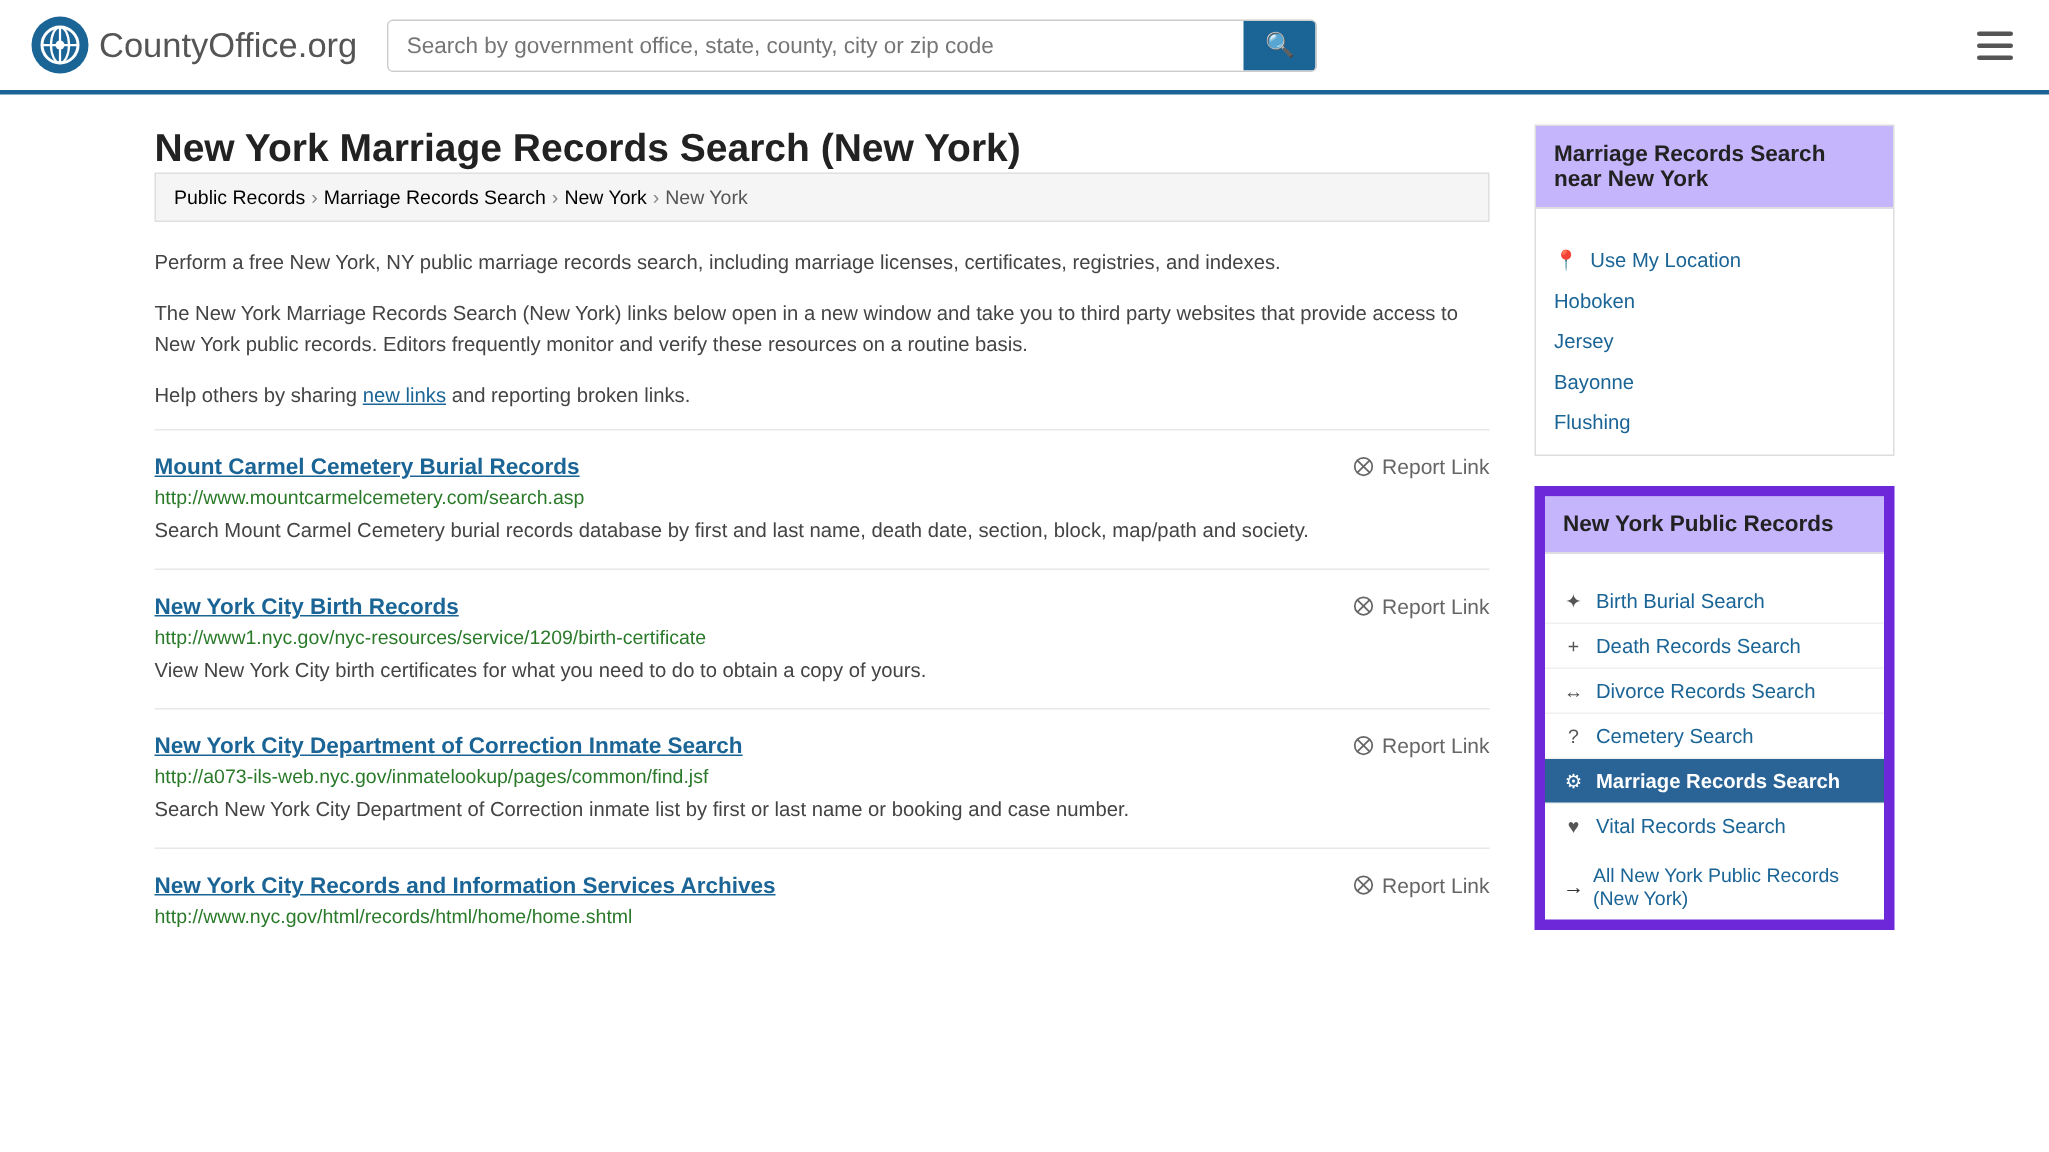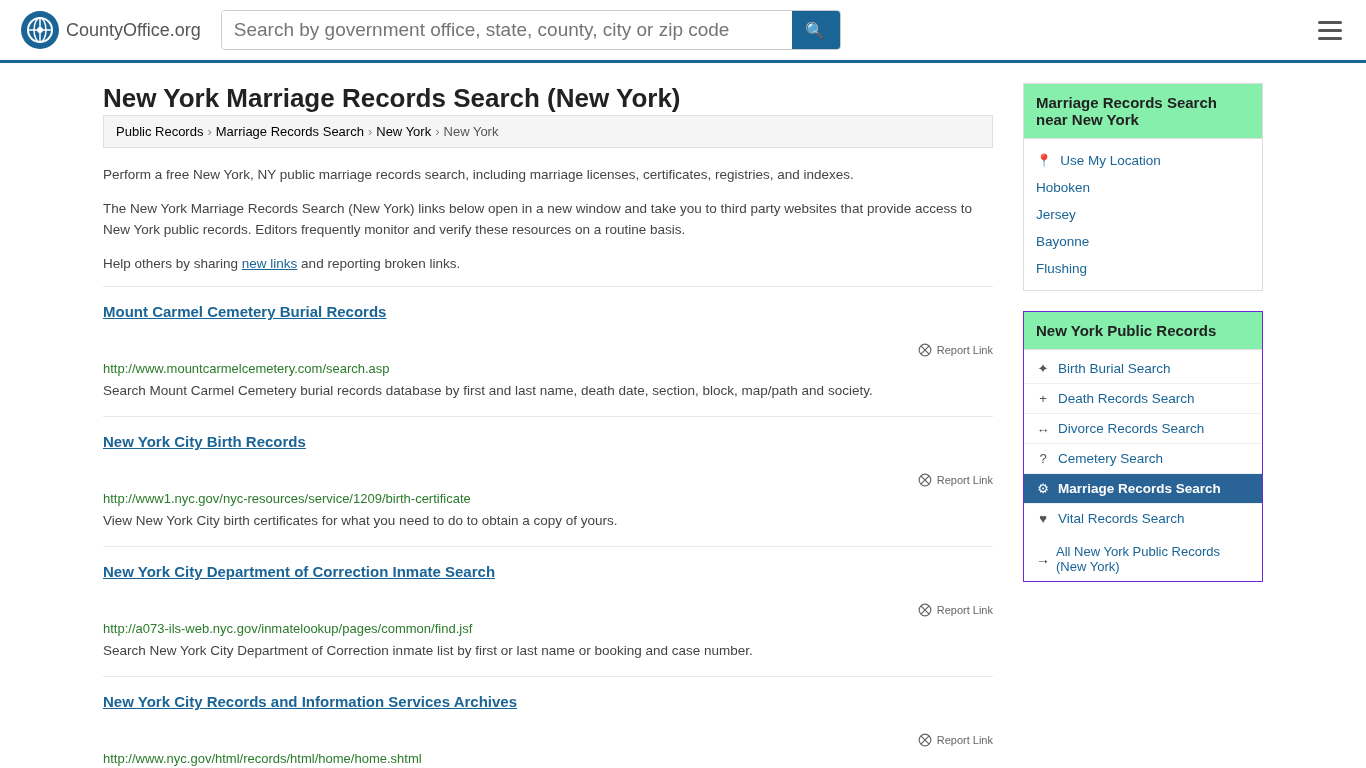--- a/index.html
+++ b/index.html
@@ -18,42 +18,42 @@
       display: flex;
       align-items: center;
       gap: 6px;
       flex-shrink: 0;
     }
     .logo-icon {
       width: 40px;
       height: 40px;
     }
     .logo-text {
-      font-size: 18px;
+      font-size: 23px;
       font-weight: bold;
       color: #1a6496;
     }
     .logo-text span {
       color: #555;
       font-weight: normal;
     }
     .search-bar-container {
       flex: 1;
       max-width: 620px;
       display: flex;
       border: 1px solid #ccc;
       border-radius: 4px;
       overflow: hidden;
     }
     .search-input {
       flex: 1;
       padding: 8px 12px;
       border: none;
       outline: none;
-      font-size: 19px;
+      font-size: 15px;
       color: #555;
     }
     .search-btn {
       background: #1a6496;
       border: none;
       padding: 0 14px;
       cursor: pointer;
       color: #fff;
       font-size: 16px;
     }
@@ -143,50 +143,49 @@
       font-weight: bold;
       color: #1a6496;
       text-decoration: underline;
       cursor: pointer;
     }
     .report-link {
       display: flex;
       align-items: center;
       gap: 5px;
       color: #666;
-      font-size: 11px;
+      font-size: 14px;
       white-space: nowrap;
       cursor: pointer;
       flex-shrink: 0;
-      margin-top: 40px;
     }
     .record-url {
       color: #2a7a2a;
       font-size: 13px;
       margin-bottom: 5px;
     }
     .record-desc {
       color: #444;
       font-size: 13.5px;
       line-height: 1.55;
       margin-bottom: 10px;
     }
 
     
     .sidebar {
       width: 240px;
       flex-shrink: 0;
     }
     .sidebar-section-title {
-      background: #86efac;
+      background: #c4b5fd;
       padding: 10px 12px;
       font-size: 15px;
       font-weight: bold;
       color: #222;
-      margin-bottom: 0;
+      margin-bottom: 13px;
     }
     .sidebar-nearby {
       border: 1px solid #ddd;
       margin-bottom: 20px;
     }
     .sidebar-nearby .sidebar-section-title {
       border-bottom: 1px solid #ddd;
     }
     .sidebar-nearby-list {
       padding: 8px 0;
@@ -199,21 +198,21 @@
       cursor: pointer;
     }
     .sidebar-nearby-item a, .sidebar-nearby-item span.link {
       color: #1a6496;
       text-decoration: none;
       font-size: 13.5px;
     }
     .pin-icon { color: #555; font-size: 13px; }
 
     .sidebar-public-records {
-      border: 1px solid #6d28d9;
+      border: 7px solid #6d28d9;
     }
     .sidebar-public-records .sidebar-section-title {
       border-bottom: 1px solid #ddd;
     }
     .sidebar-records-list {
       padding: 4px 0;
     }
     .sidebar-record-item {
       display: flex;
       align-items: center;

